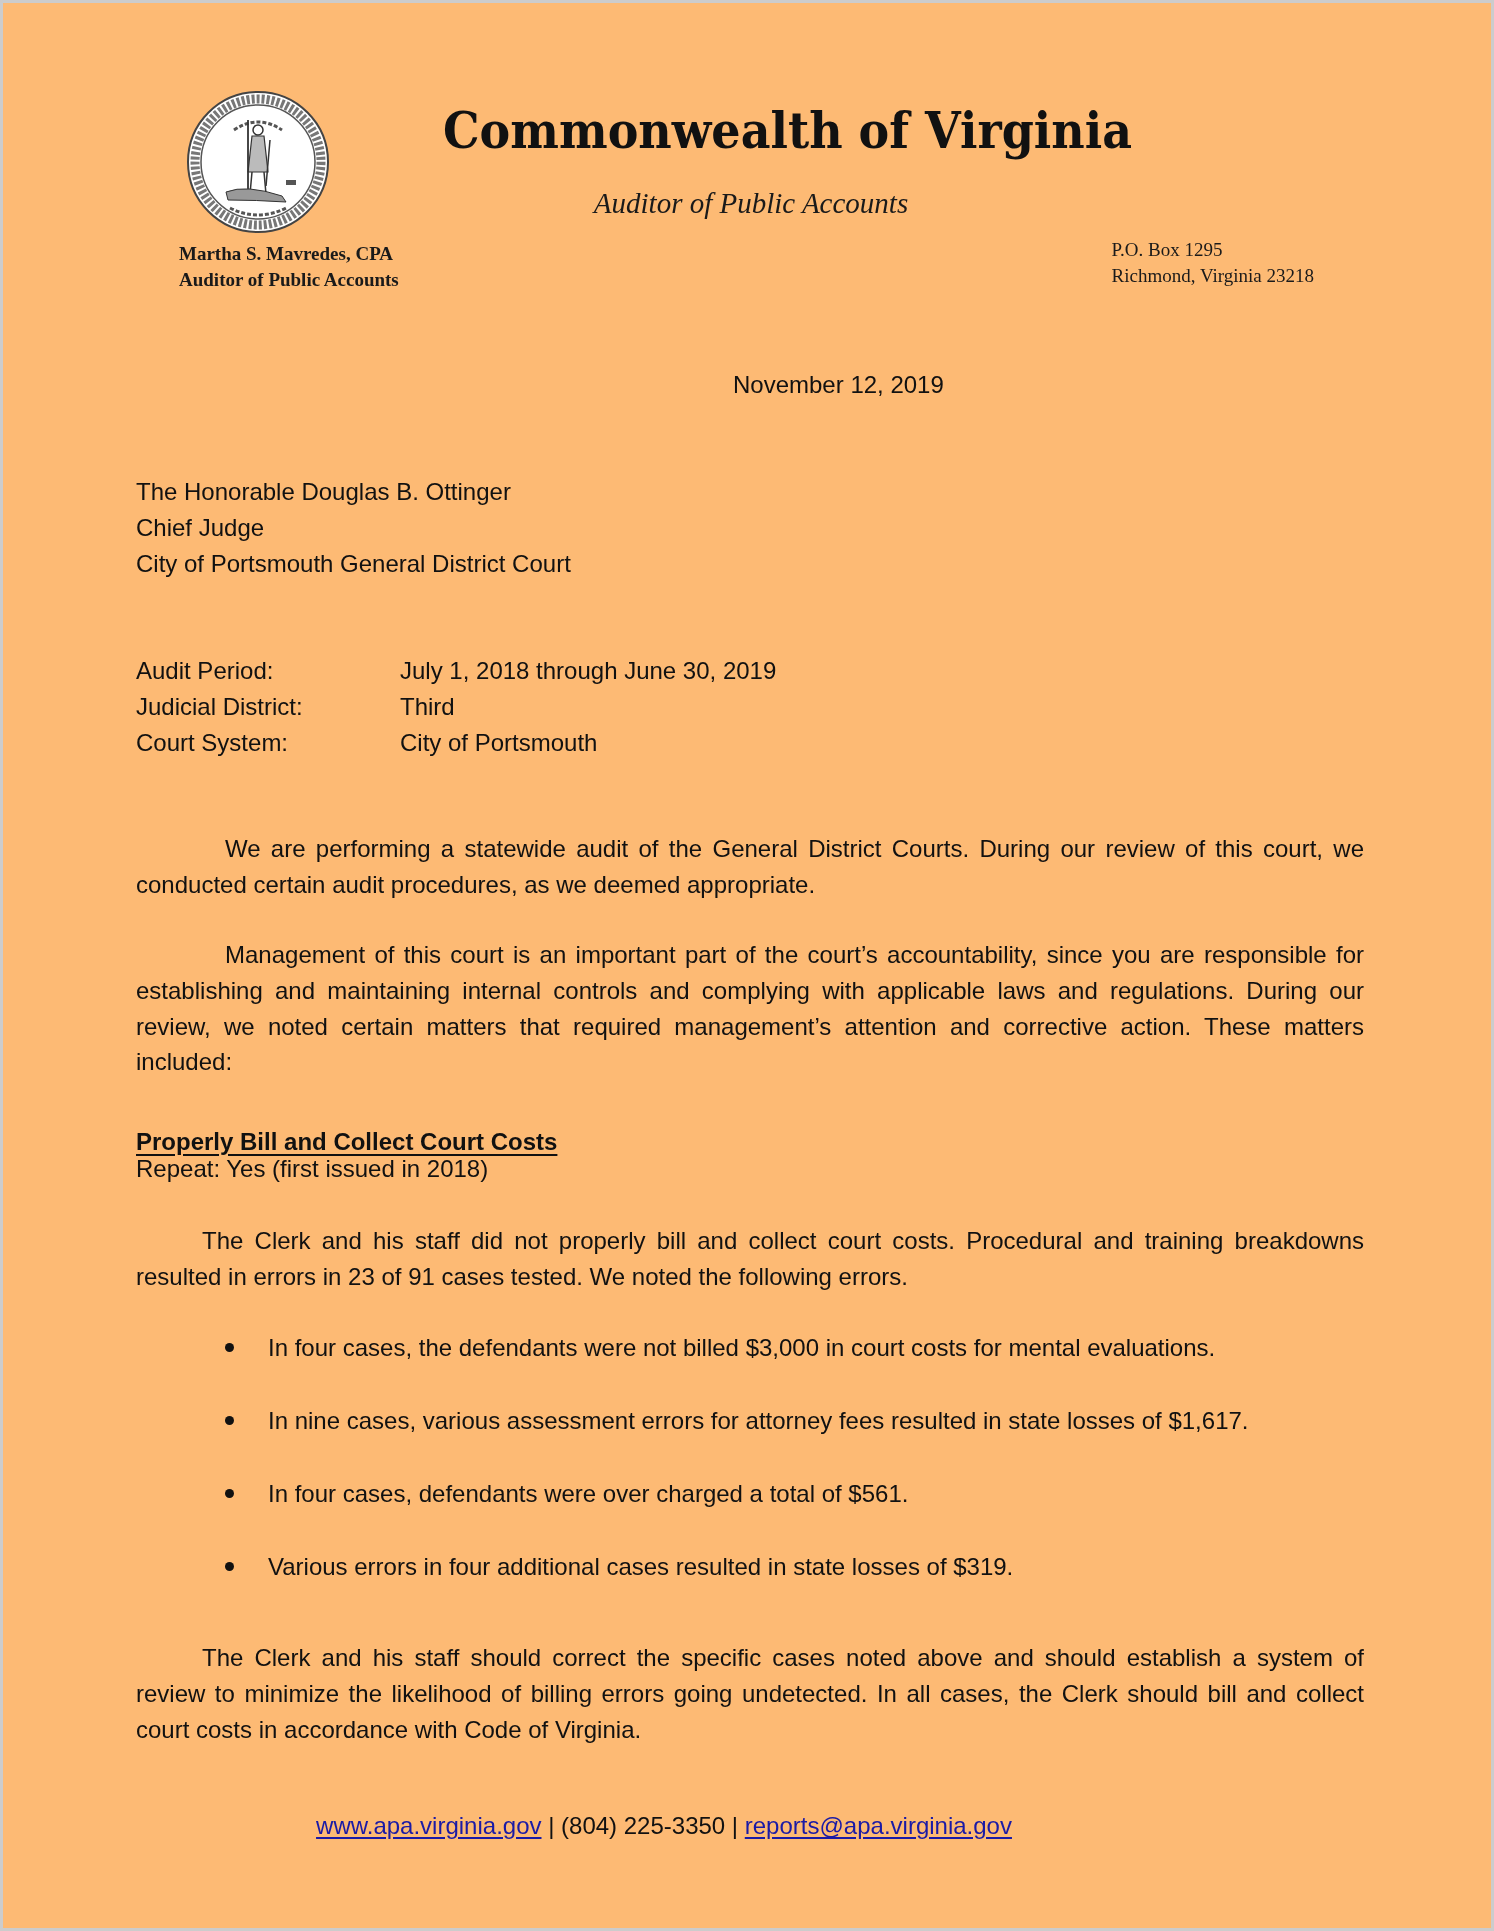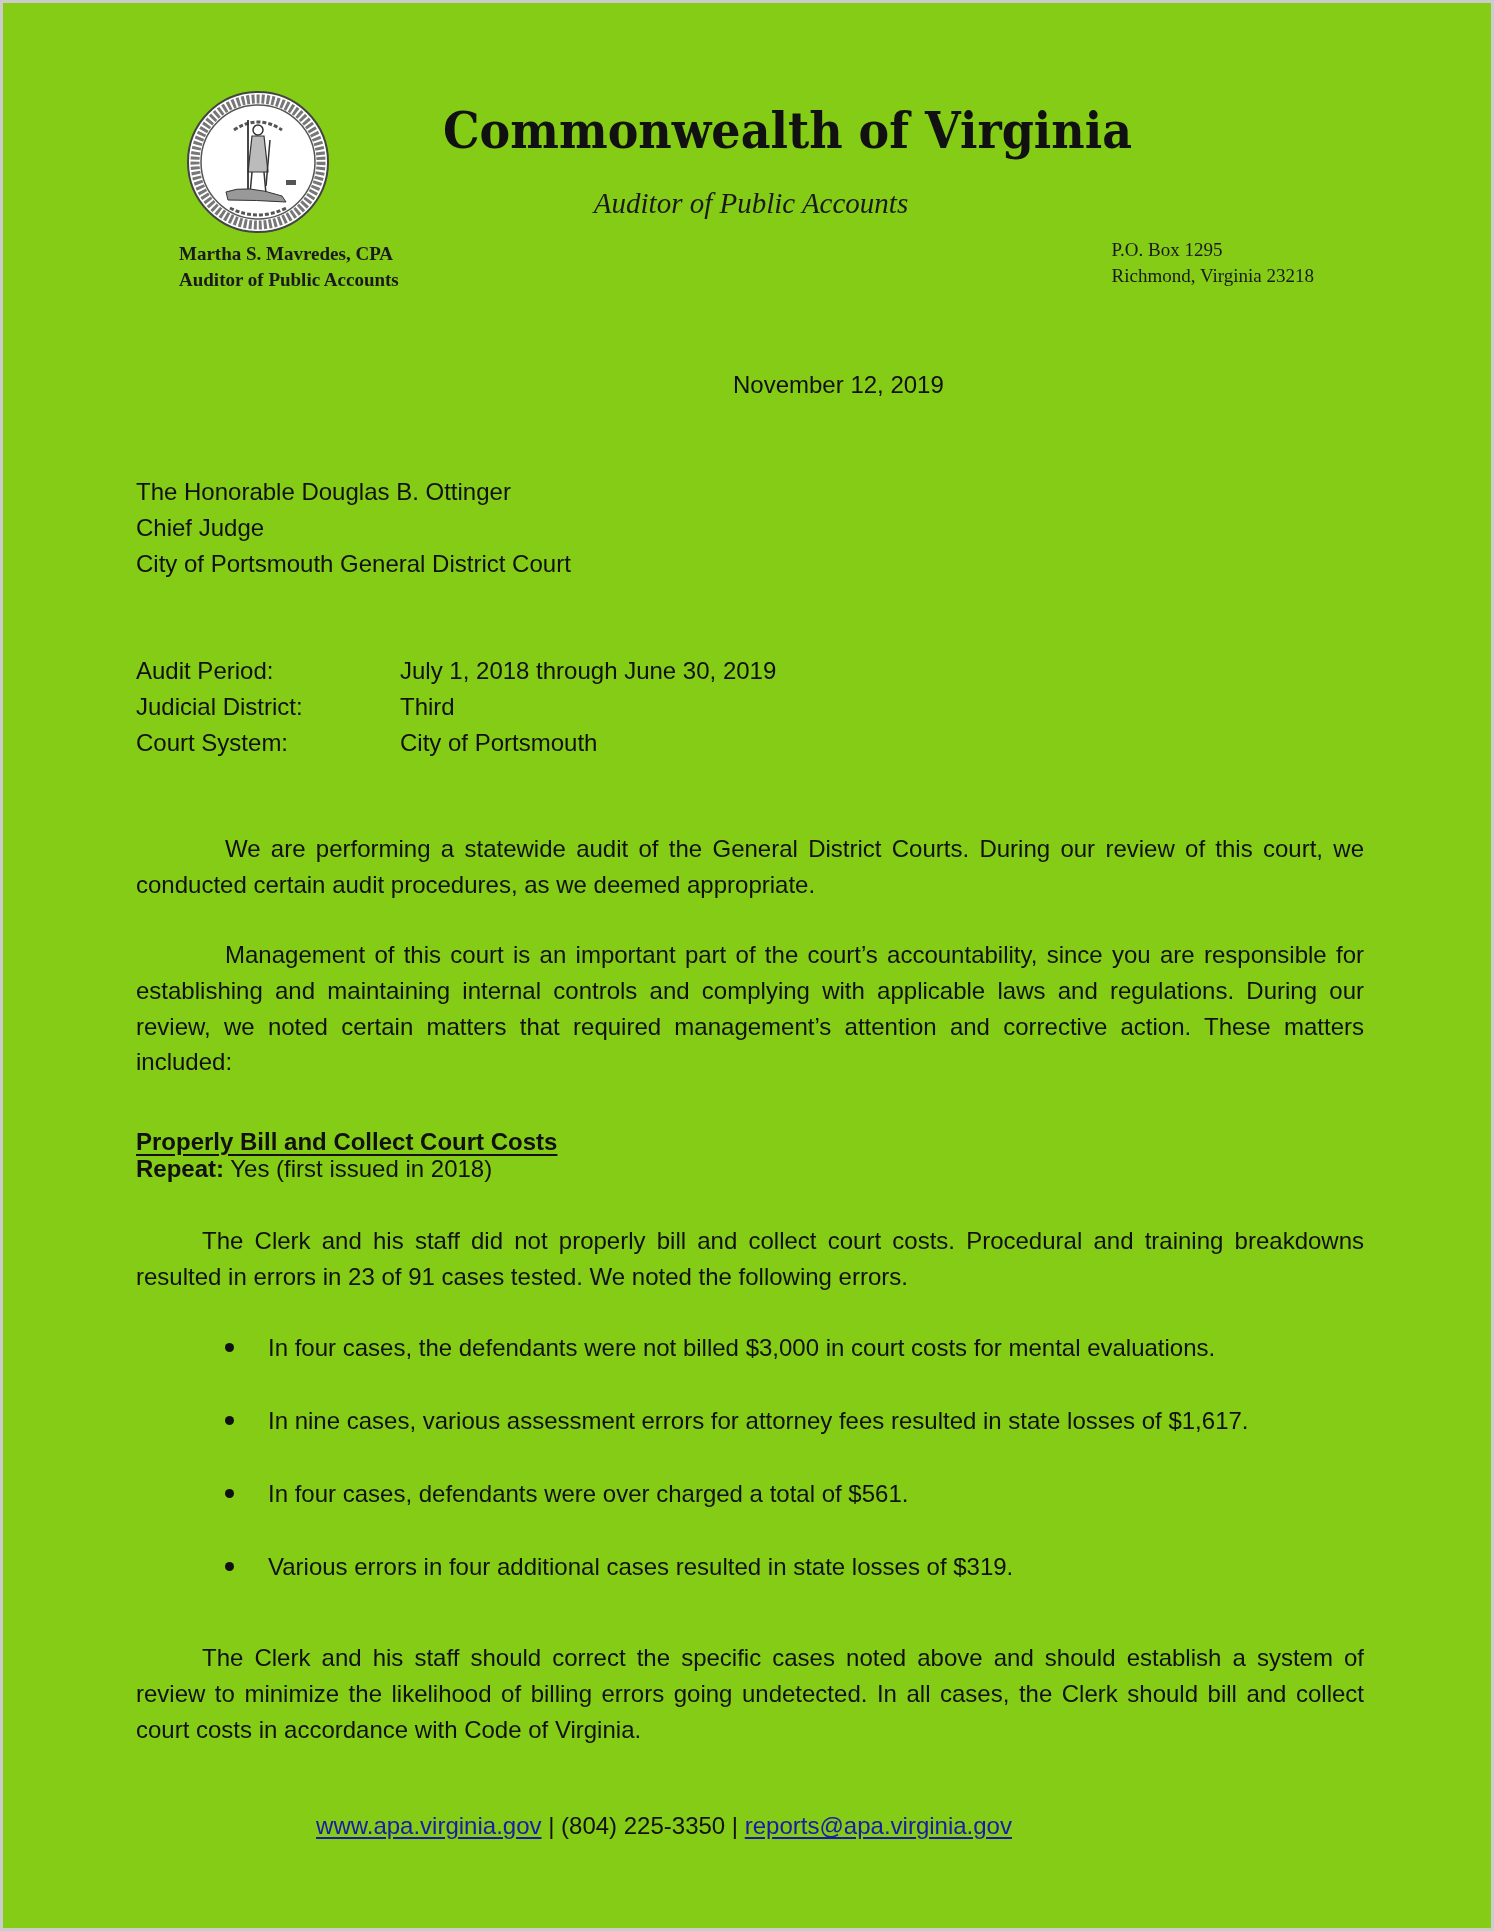--- a/index.html
+++ b/index.html
@@ -1,19 +1,19 @@
 <!DOCTYPE html>
 <html><head>
 <meta charset="utf-8">
 <style>
   html, body { margin: 0; padding: 0; background: #cccccc; }
   body { width: 1494px; height: 1931px; position: relative; overflow: hidden; }
   .page {
     position: absolute; left: 3px; top: 3px; width: 1488px; height: 1925px;
-    background: #84cc16;
+    background: #fdba74;
   }
   .abs { position: absolute; white-space: nowrap; }
   .serif { font-family: "Liberation Serif", "DejaVu Serif", serif; color: #1a1a1a; }
   .sans { font-family: "Liberation Sans", "DejaVu Sans", sans-serif; color: #111; }
 
   .seal { position: absolute; left: 183px; top: 87px; width: 144px; height: 144px; }
 
   .title {
     left: 440px; top: 98px; width: 616px; text-align: center;
     font-family: "DejaVu Serif", "Liberation Serif", serif;
@@ -39,21 +39,21 @@
     position: absolute; left: 133px; width: 1228px;
     font-size: 24px; line-height: 35.8px; text-align: justify;
     white-space: normal;
   }
   .para.ind1 { text-indent: 89px; }
   .para.ind2 { text-indent: 66px; }
   .p1 { top: 828px; }
   .p2 { top: 934px; }
   .heading { left: 133px; top: 1121px; font-weight: bold; text-decoration: underline; text-underline-offset: 4px; }
   .repeat { left: 133px; top: 1148px; }
-  .repeat b { font-weight: bold; text-align: right; }
+  .repeat b { font-weight: normal; text-align: right; }
   .p3 { top: 1220px; }
 
   .bullets { position: absolute; left: 222px; top: 1327px; margin: 0; padding: 0; list-style: none; }
   .bullets li { position: relative; height: 73px; padding-left: 43px; font-size: 24px; line-height: 35.8px; white-space: nowrap; }
   .bullets .dot { position: absolute; left: 0px; top: 13px; width: 9px; height: 9px; border-radius: 50%; background: #111; }
 
   .p4 { top: 1637px; }
 
   .footer { left: 0; width: 1322px; top: 1805px; text-align: center; font-size: 24px; line-height: 36px; }
   .footer a { color: #1a1aa6; text-decoration: underline; text-underline-offset: 3px; }

